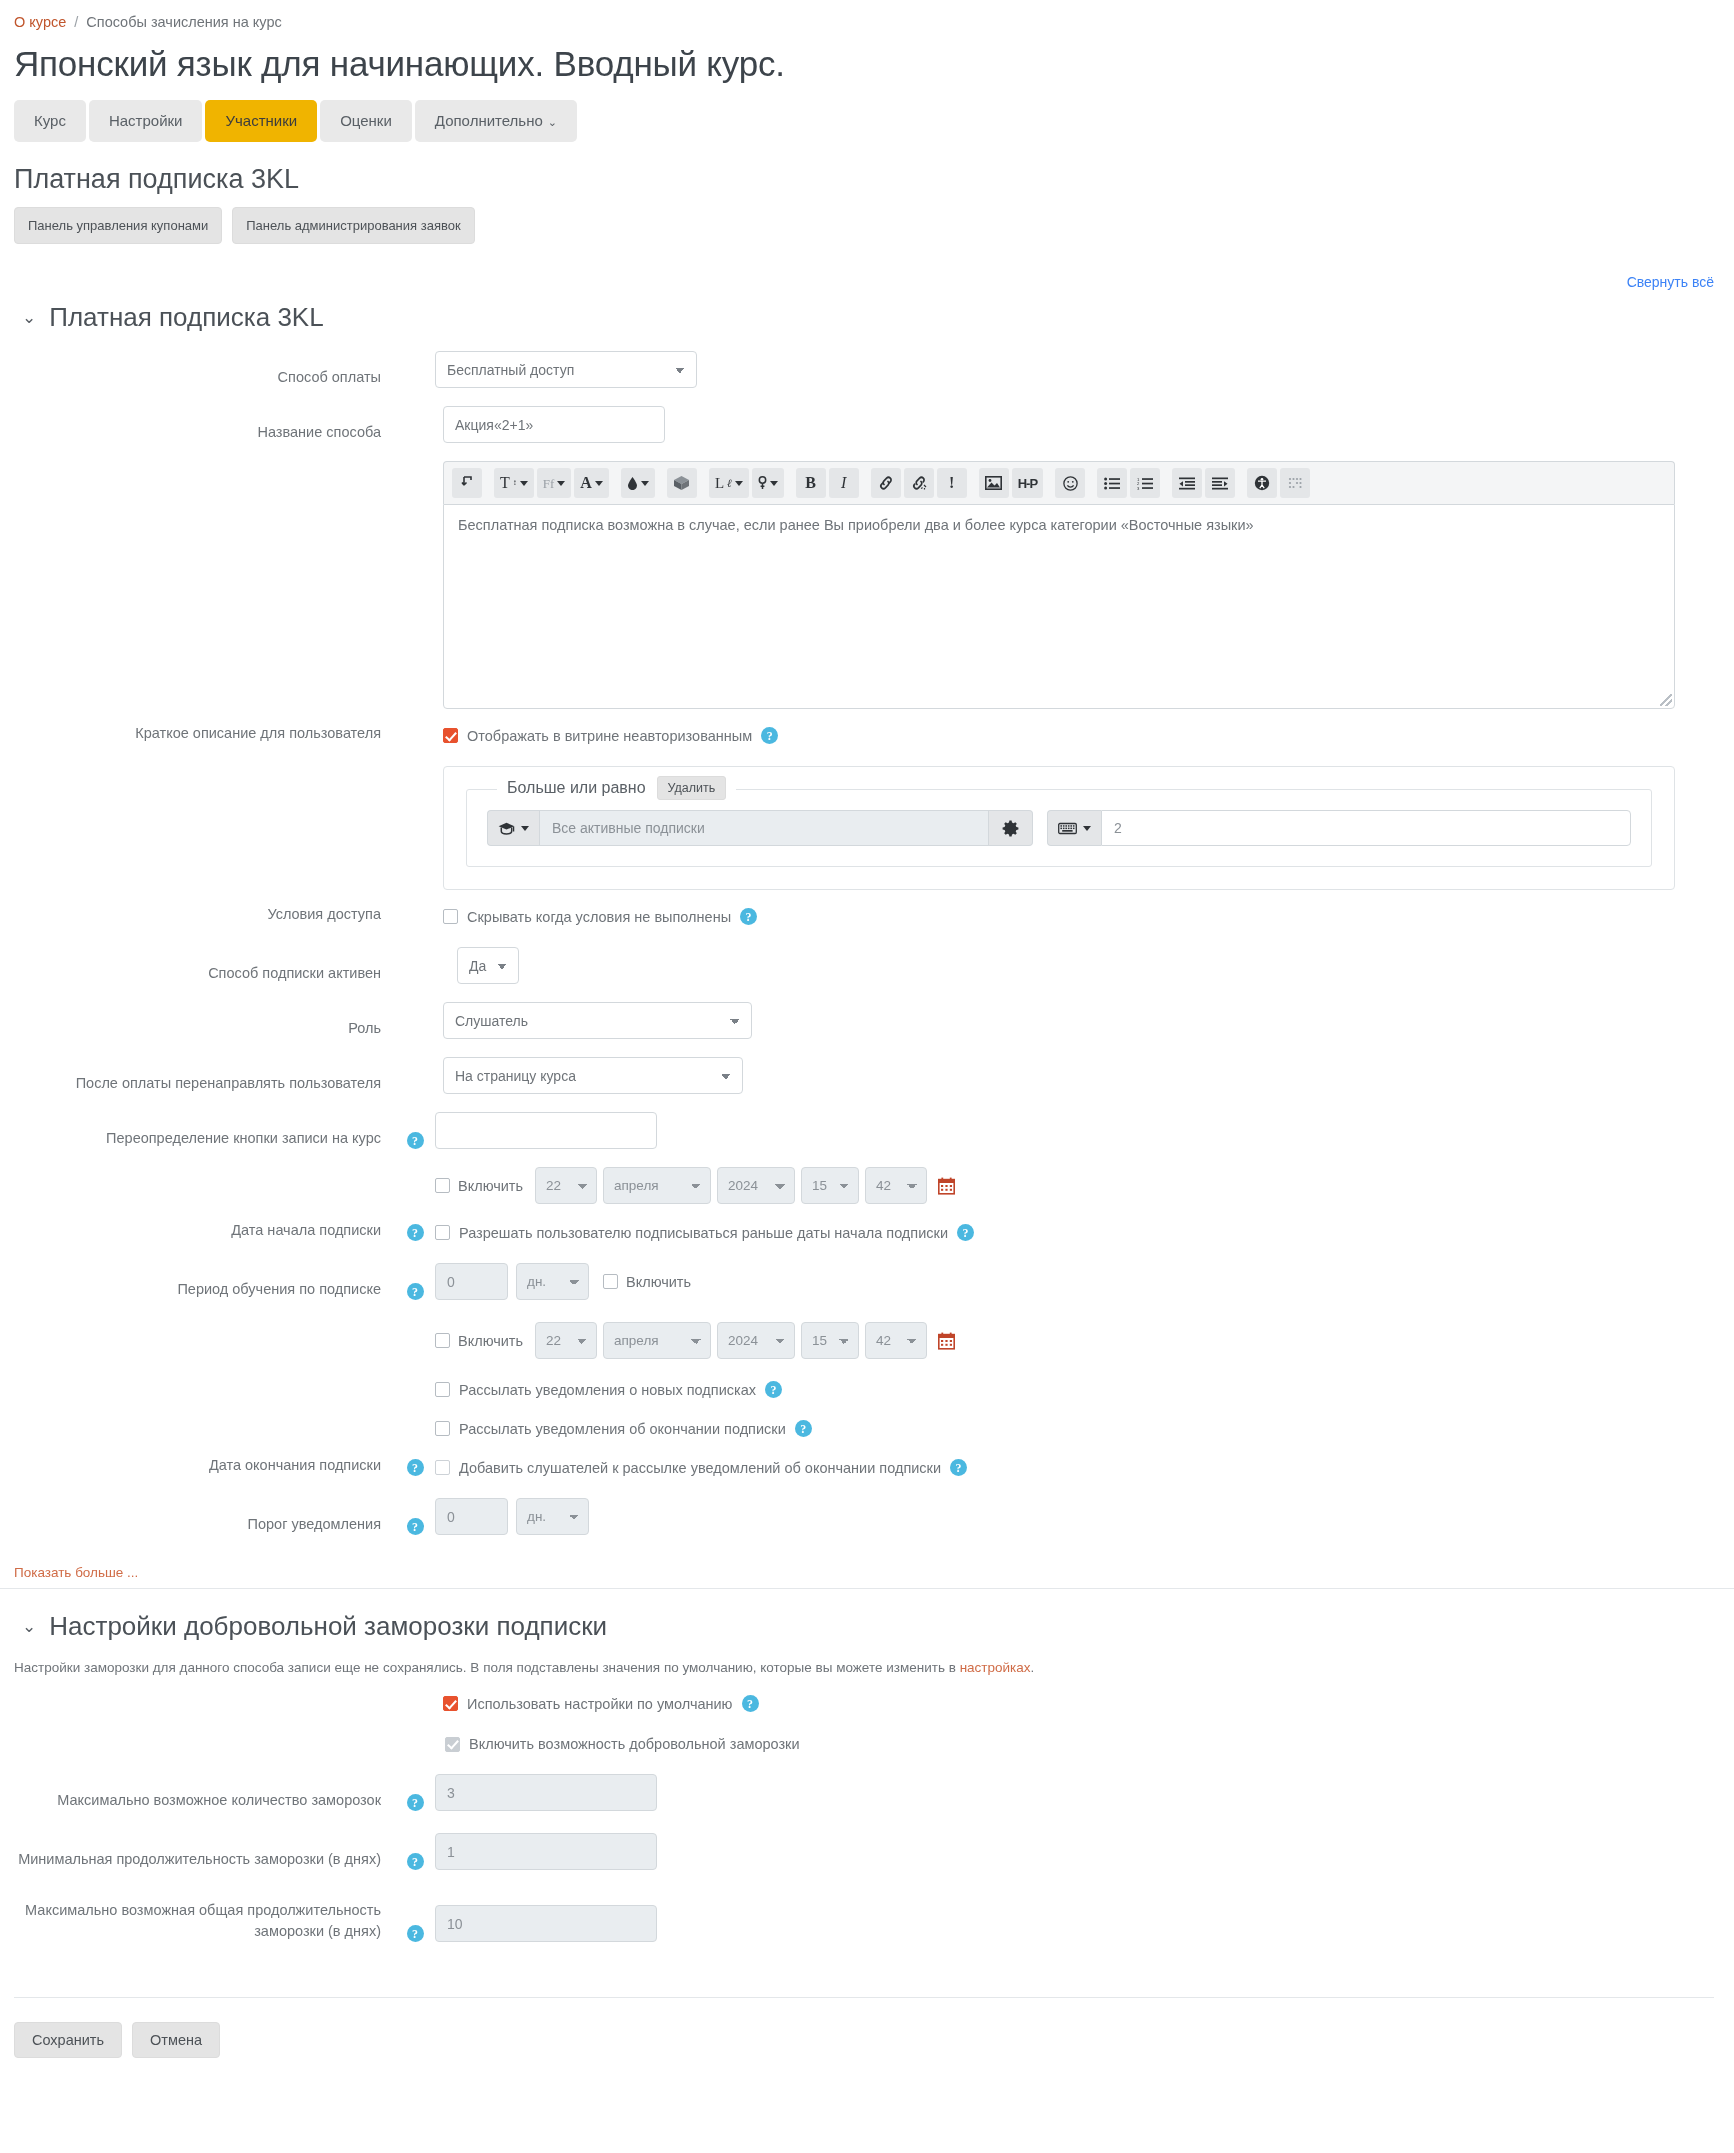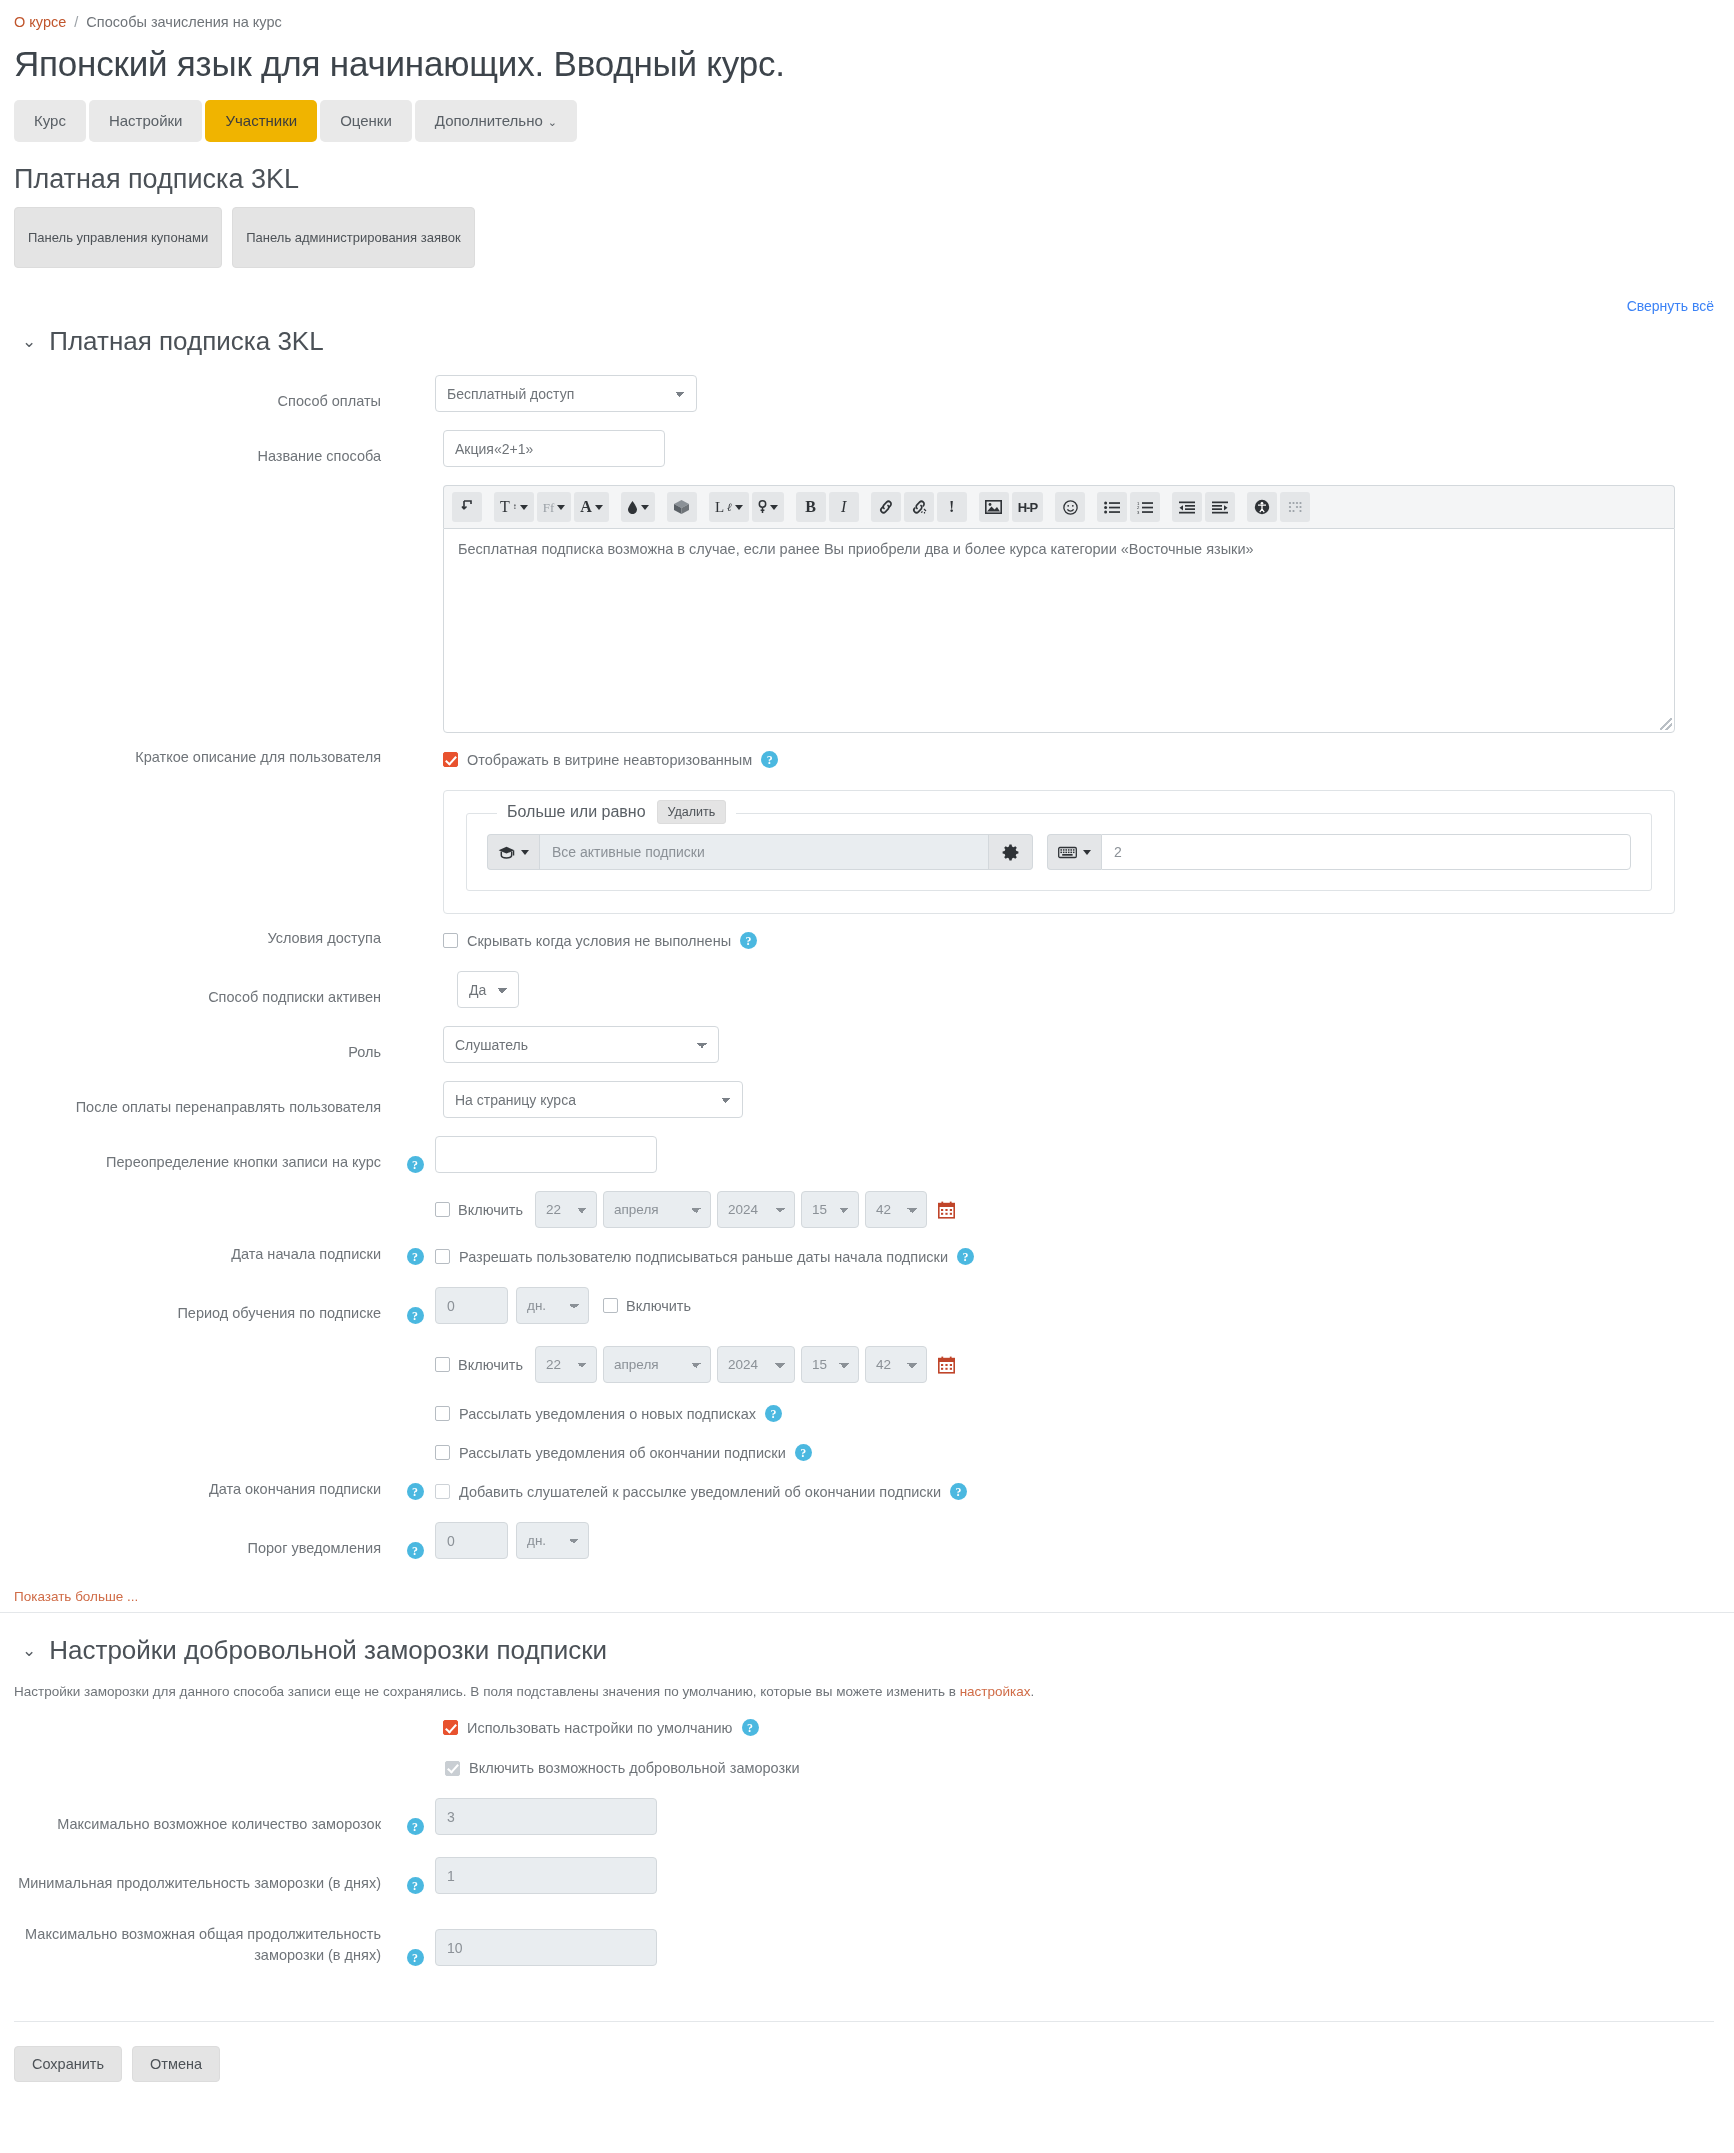--- a/index.html
+++ b/index.html
@@ -71,21 +71,21 @@
     margin: 12px 0 0 14px;
     display: flex;
     gap: 10px;
   }
   .panel-btn {
     background: #e4e4e4;
     border: 1px solid #dcdcdc;
     border-radius: 4px;
     font-size: 13px;
     color: #4d5257;
-    padding: 22px 13px;
+    padding: 10px 13px;
     font-family: inherit;
     cursor: pointer;
     line-height: 1.2;
   }
 
   
   .collapse-all-row {
     margin-top: 30px;
     padding-right: 20px;
     text-align: right;
@@ -747,21 +747,21 @@
       <select class="sel" style="width:62px;padding-right:26px;">
         <option>Да</option>
       </select>
     </div>
   </div>
 
   <div class="frow">
     <div class="flabel">Роль</div>
     <div class="fhelp"></div>
     <div class="fctl" style="padding-left:8px;">
-      <select class="sel" style="width:276px;">
+      <select class="sel" style="width:309px;">
         <option>Слушатель</option>
       </select>
     </div>
   </div>
 
   <div class="frow">
     <div class="flabel">После оплаты перенаправлять пользователя</div>
     <div class="fhelp"></div>
     <div class="fctl" style="padding-left:8px;">
       <select class="sel" style="width:300px;">

